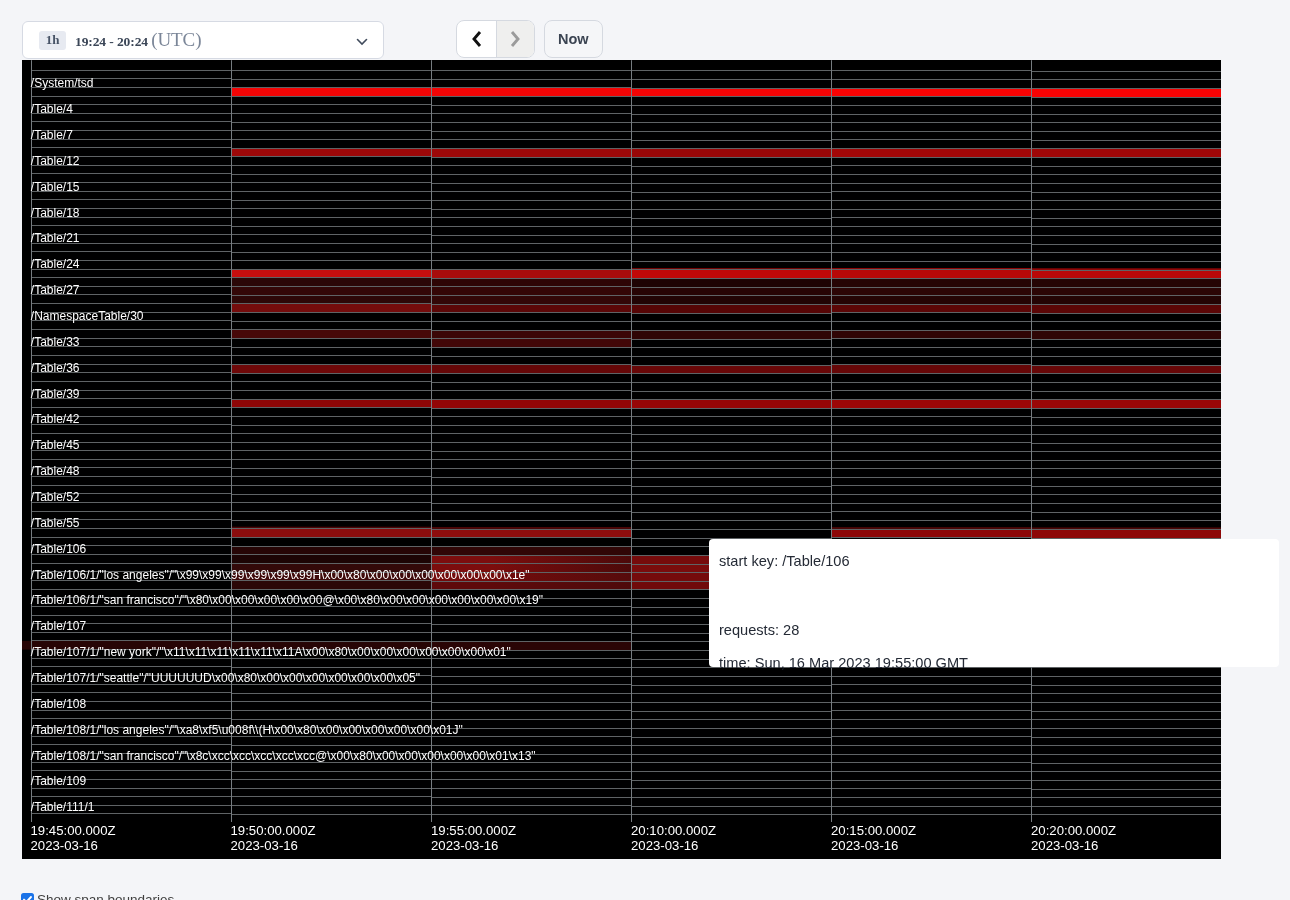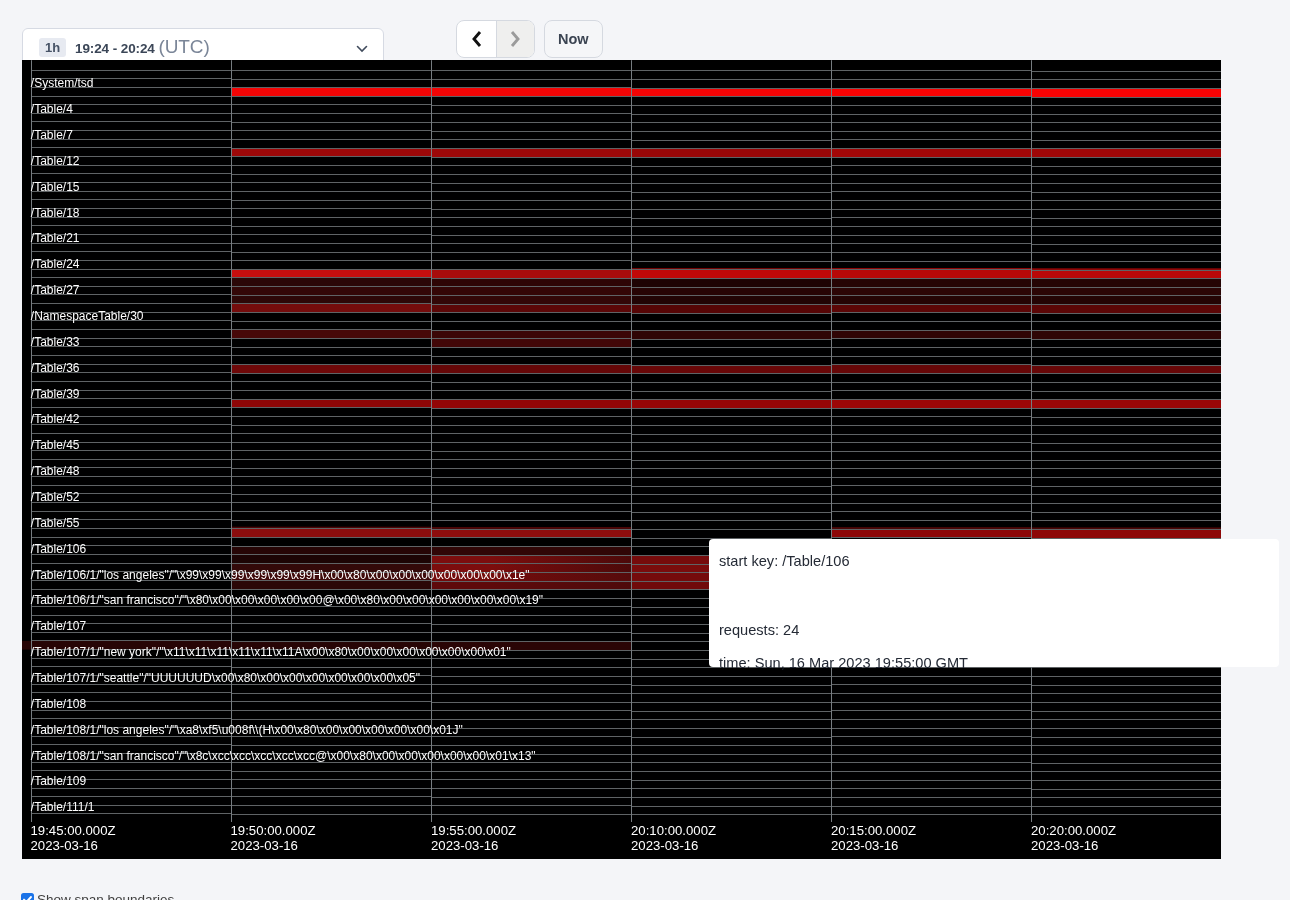--- a/index.html
+++ b/index.html
@@ -1,18 +1,18 @@
 <!DOCTYPE html>
 <html><head>
 <meta charset="utf-8">
 <style>
   * { margin:0; padding:0; box-sizing:border-box; }
   html,body { width:1290px; height:900px; background:#f4f5f8; font-family:"Liberation Sans",sans-serif; position:relative; overflow:hidden; }
   .abs { position:absolute; will-change:transform; }
-  .selector { left:22px; top:28px; width:362px; height:38px; background:#fff; border:1px solid #d6dae3; border-radius:6px; display:flex; align-items:center; }
+  .selector { left:22px; top:21px; width:362px; height:38px; background:#fff; border:1px solid #d6dae3; border-radius:6px; display:flex; align-items:center;font-family:Liberation Serif, serif; }
   .badge1h { margin-left:16px; background:#e7eaf1; border-radius:3px; width:27px; height:19px; display:flex; align-items:center; justify-content:center; font-size:13px; font-weight:bold; color:#475366; }
   .trange { margin-left:9px; font-size:13.5px; font-weight:bold; color:#3b4657; letter-spacing:-0.1px; }
   .trange .utc { font-weight:normal; color:#7b8698; font-size:19px; }
   .selchev { position:absolute; right:15px; top:16px; }
   .arrowgrp { left:455.5px; top:20px; width:79px; height:38px; border:1px solid #d5d9e0; border-radius:8px; background:#fff; display:flex; overflow:hidden; }
   .arrowgrp .ab { width:50%; height:100%; display:flex; align-items:center; justify-content:center; }
   .arrowgrp .ab.dis { background:#efefee; border-left:1px solid #d5d9e0; }
   .nowbtn { left:543.5px; top:20px; width:58.5px; height:38px; background:#f5f6f8; border:1px solid #d5d9e0; border-radius:8px; display:flex; align-items:center; justify-content:center; font-size:14.5px; font-weight:bold; color:#3b4452; }
   svg.canvas { will-change: transform; }
   svg text.rl { font-family:"Liberation Sans",sans-serif; font-size:12px; fill:#fff; }
@@ -184,21 +184,21 @@
 <text x="431" y="849.8" class="ax">2023-03-16</text>
 <text x="631" y="834.8" class="ax">20:10:00.000Z</text>
 <text x="631" y="849.8" class="ax">2023-03-16</text>
 <text x="831" y="834.8" class="ax">20:15:00.000Z</text>
 <text x="831" y="849.8" class="ax">2023-03-16</text>
 <text x="1031" y="834.8" class="ax">20:20:00.000Z</text>
 <text x="1031" y="849.8" class="ax">2023-03-16</text>
   </svg>
   <div class="abs tooltip">
     <div style="top:14px;">start key: /Table/106</div>
-    <div style="top:83px;">requests: 24</div>
+    <div style="top:83px;">requests: 28</div>
     <div style="top:116px;">time: Sun, 16 Mar 2023 19:55:00 GMT</div>
   </div>
   <div class="abs cbrow">
     <div class="cbox">
       <svg width="11" height="11" viewBox="0 0 11 11">
         <path d="M2 5.6 L4.4 8 L9 3" stroke="#fff" stroke-width="1.9" fill="none" stroke-linecap="round" stroke-linejoin="round"></path>
       </svg>
     </div>
     <div class="cbtxt">Show span boundaries</div>
   </div>

